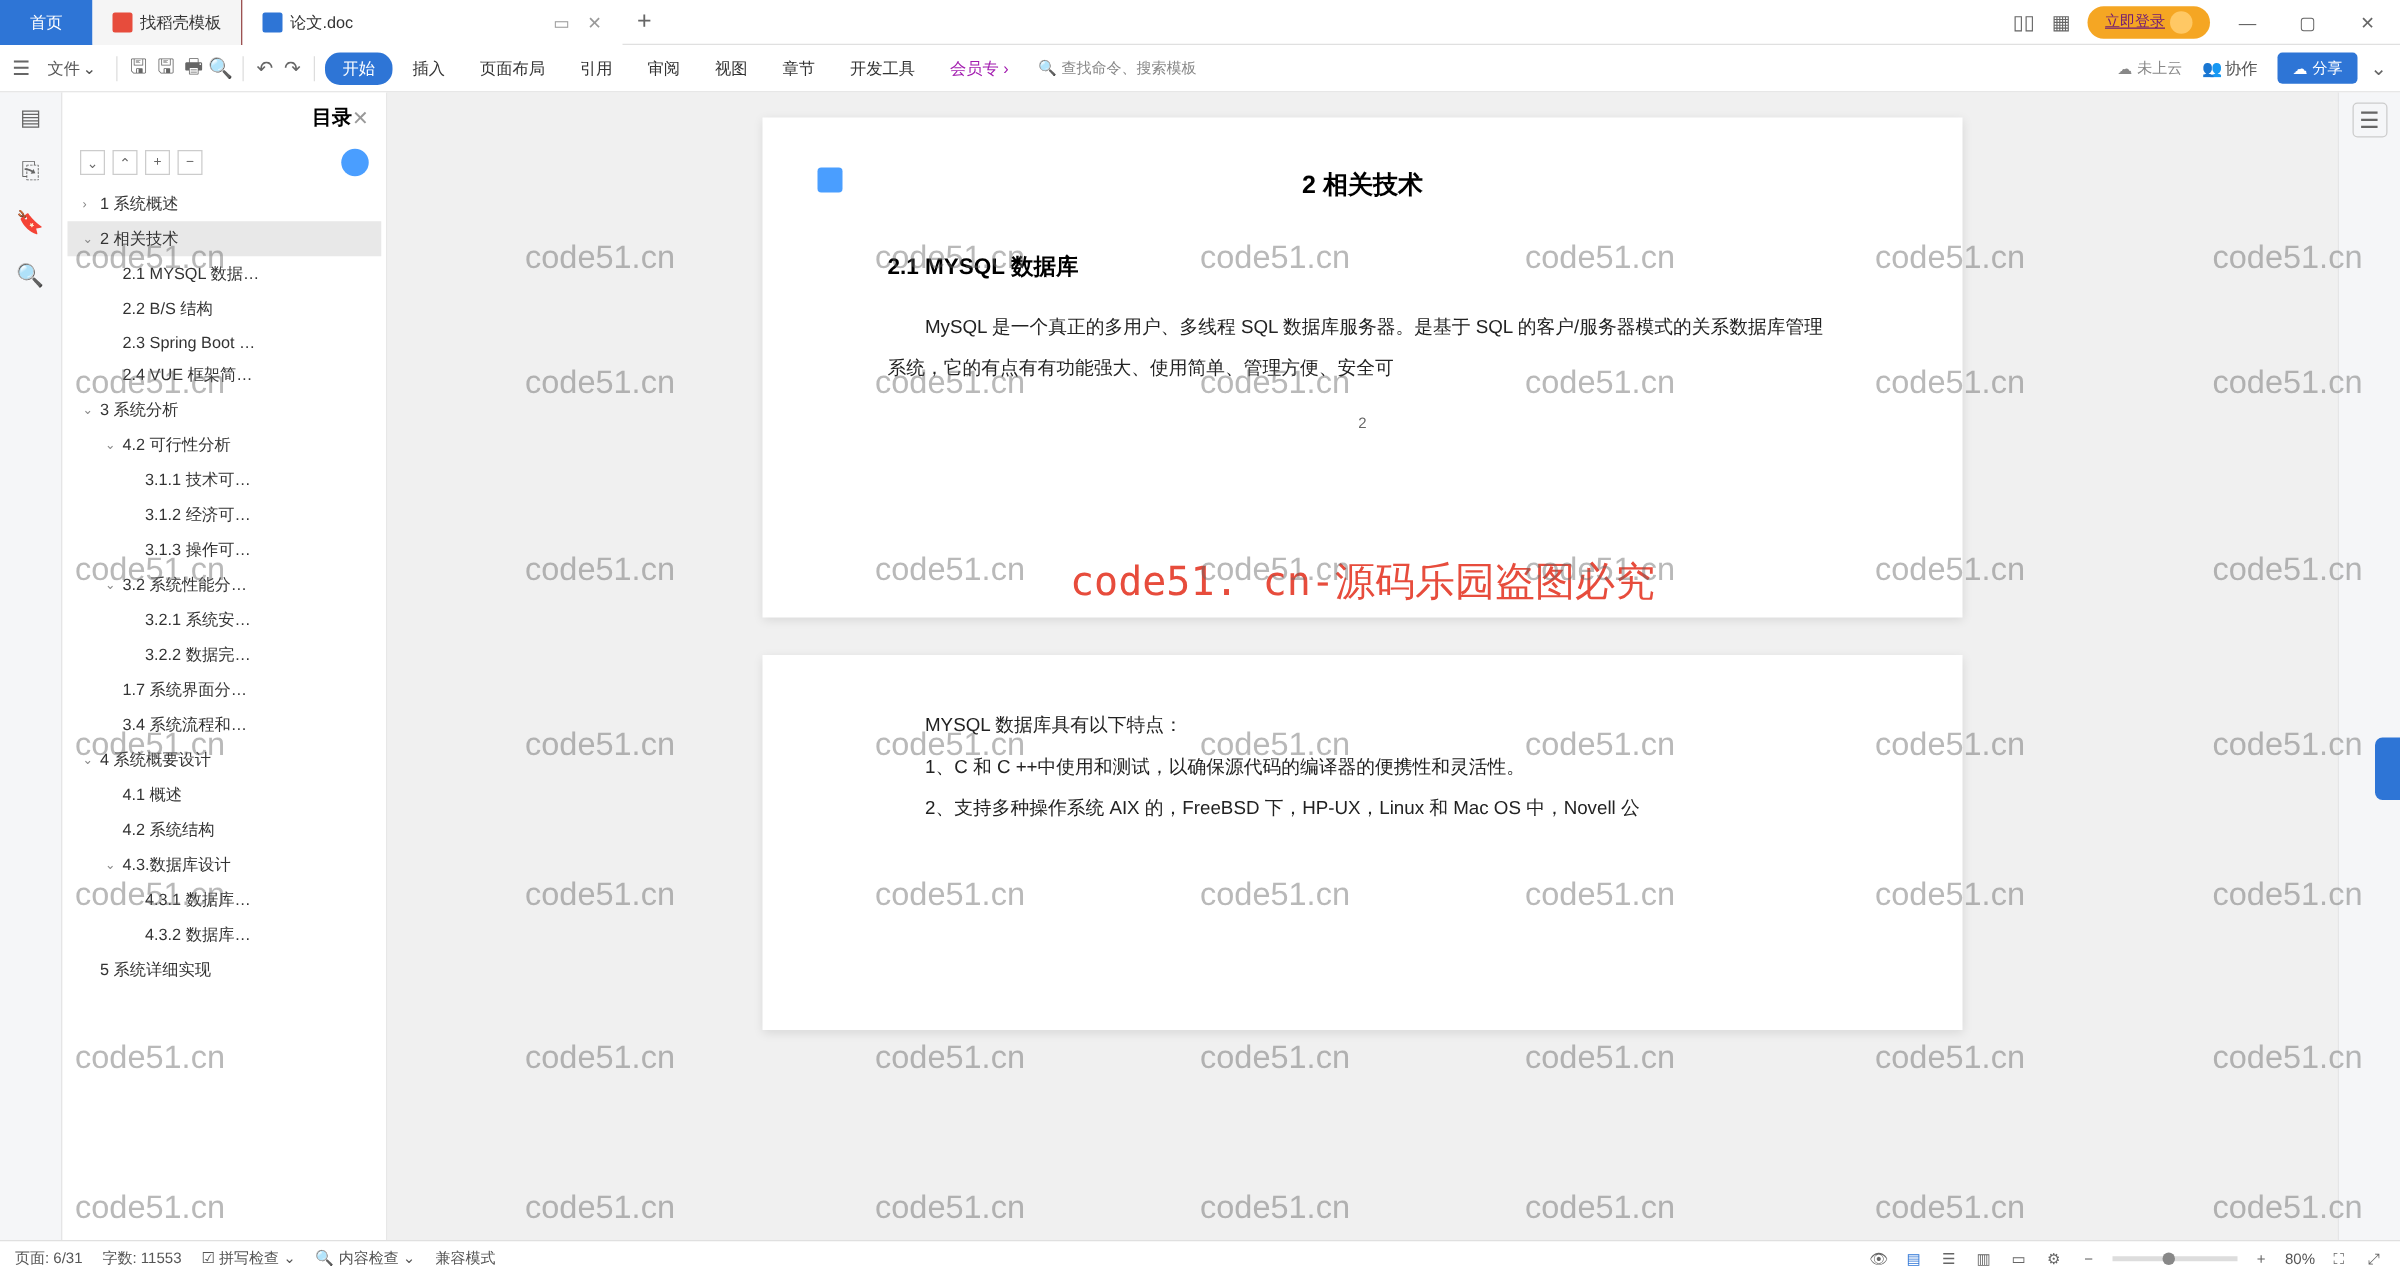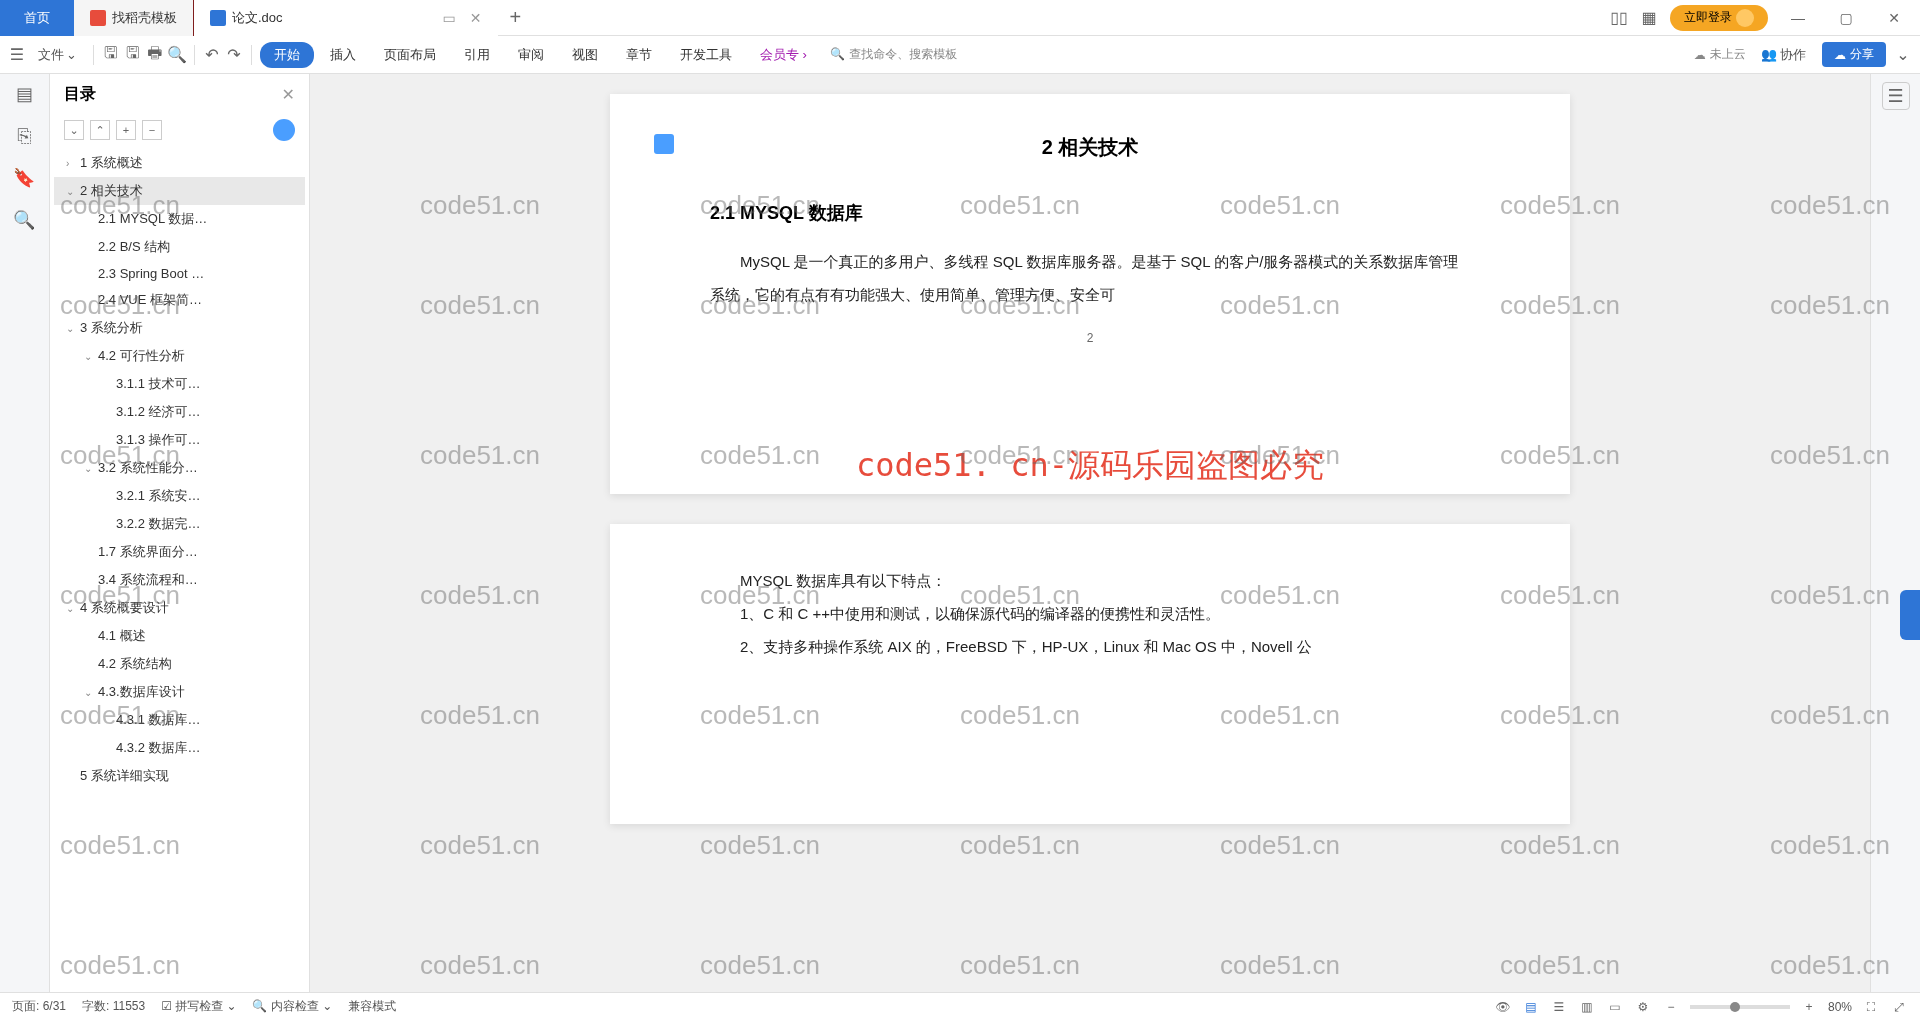--- a/index.html
+++ b/index.html
@@ -11,21 +11,21 @@
 .tab.home { background: #2e75d6; color: #fff; padding: 0 24px; }
 .tab.doc-tab { background: #f5f5f5; border-right: 1px solid #7f1d1d; }
 .tab.active { background: #fff; }
 .tab-icon { width: 16px; height: 16px; }
 .tab-icon.red { background: #e74c3c; border-radius: 2px; }
 .tab-icon.blue { background: #2e75d6; border-radius: 2px; }
 .tab-close { color: #999; font-size: 14px; margin-left: 8px; }
 .tab-add { padding: 0 12px; color: #666; font-size: 20px; }
 .titlebar-right { margin-left: auto; display: flex; align-items: center; gap: 12px; padding-right: 8px; }
 .win-btn { width: 36px; height: 36px; display: flex; align-items: center; justify-content: center; color: #666; font-size: 14px; }
-.login-btn { background: #f5a623; color: #000000; padding: 4px 14px; border-radius: 14px; font-size: 12px; display: flex; align-items: center; gap: 4px; }
+.login-btn { background: #f5a623; color: #701a75; padding: 4px 14px; border-radius: 14px; font-size: 12px; display: flex; align-items: center; gap: 4px; text-decoration: underline; }
 .login-avatar { width: 18px; height: 18px; background: #ffc864; border-radius: 50%; }
 
 
 .toolbar { height: 38px; display: flex; align-items: center; padding: 0 8px; border-bottom: 1px solid #e0e0e0; gap: 4px; }
 .tb-btn { padding: 4px 8px; color: #555; font-size: 13px; display: flex; align-items: center; gap: 2px; cursor: pointer; text-align: right; }
 .tb-icon { width: 18px; height: 18px; color: #666; display: flex; align-items: center; justify-content: center; }
 .tb-sep { width: 1px; height: 20px; background: #ddd; margin: 0 4px; }
 .tab-pill { background: #2e75d6; color: #fff; padding: 4px 14px; border-radius: 12px; font-size: 13px; }
 .menu-item { padding: 4px 12px; color: #333; font-size: 13px; cursor: pointer; }
 .menu-item.vip { color: #a21caf; }
@@ -34,21 +34,21 @@
 .cloud-status { color: #888; font-size: 12px; display: flex; align-items: center; gap: 4px; }
 .share-btn { background: #2e75d6; color: #fff; padding: 4px 12px; border-radius: 4px; font-size: 12px; display: flex; align-items: center; gap: 4px; }
 
 
 .main { display: flex; height: calc(100% - 36px - 38px - 28px); }
 .left-rail { width: 50px; background: #f5f6f8; border-right: 1px solid #e0e0e0; display: flex; flex-direction: column; align-items: center; padding-top: 8px; gap: 18px; }
 .rail-icon { width: 24px; height: 24px; color: #666; display: flex; align-items: center; justify-content: center; font-size: 18px; cursor: pointer; }
 
 
 .outline { width: 260px; border-right: 1px solid #e0e0e0; display: flex; flex-direction: column; background: #fff; }
-.outline-header { padding: 10px 14px; display: flex; align-items: center; justify-content: space-between; }
+.outline-header { padding: 10px 14px; display: flex; align-items: center; justify-content: flex-end; }
 .outline-title { font-size: 16px; font-weight: bold; }
 .outline-close { color: #999; font-size: 16px; }
 .outline-tools { padding: 4px 14px 8px; display: flex; align-items: center; gap: 6px; }
 .ot-btn { width: 20px; height: 20px; border: 1px solid #ccc; display: flex; align-items: center; justify-content: center; font-size: 11px; color: #666; cursor: pointer; }
 .ot-ai { margin-left: auto; width: 22px; height: 22px; background: #4a9eff; border-radius: 50%; }
 .outline-list { flex: 1; overflow-y: auto; padding: 0 4px; }
 .ol-item { padding: 5px 8px; font-size: 13px; color: #333; cursor: pointer; display: flex; align-items: center; white-space: nowrap; overflow: hidden; text-overflow: ellipsis; }
 .ol-item.selected { background: #e8e8e8; }
 .ol-item .chev { width: 14px; font-size: 10px; color: #888; }
 .ol-l1 { padding-left: 12px; }

